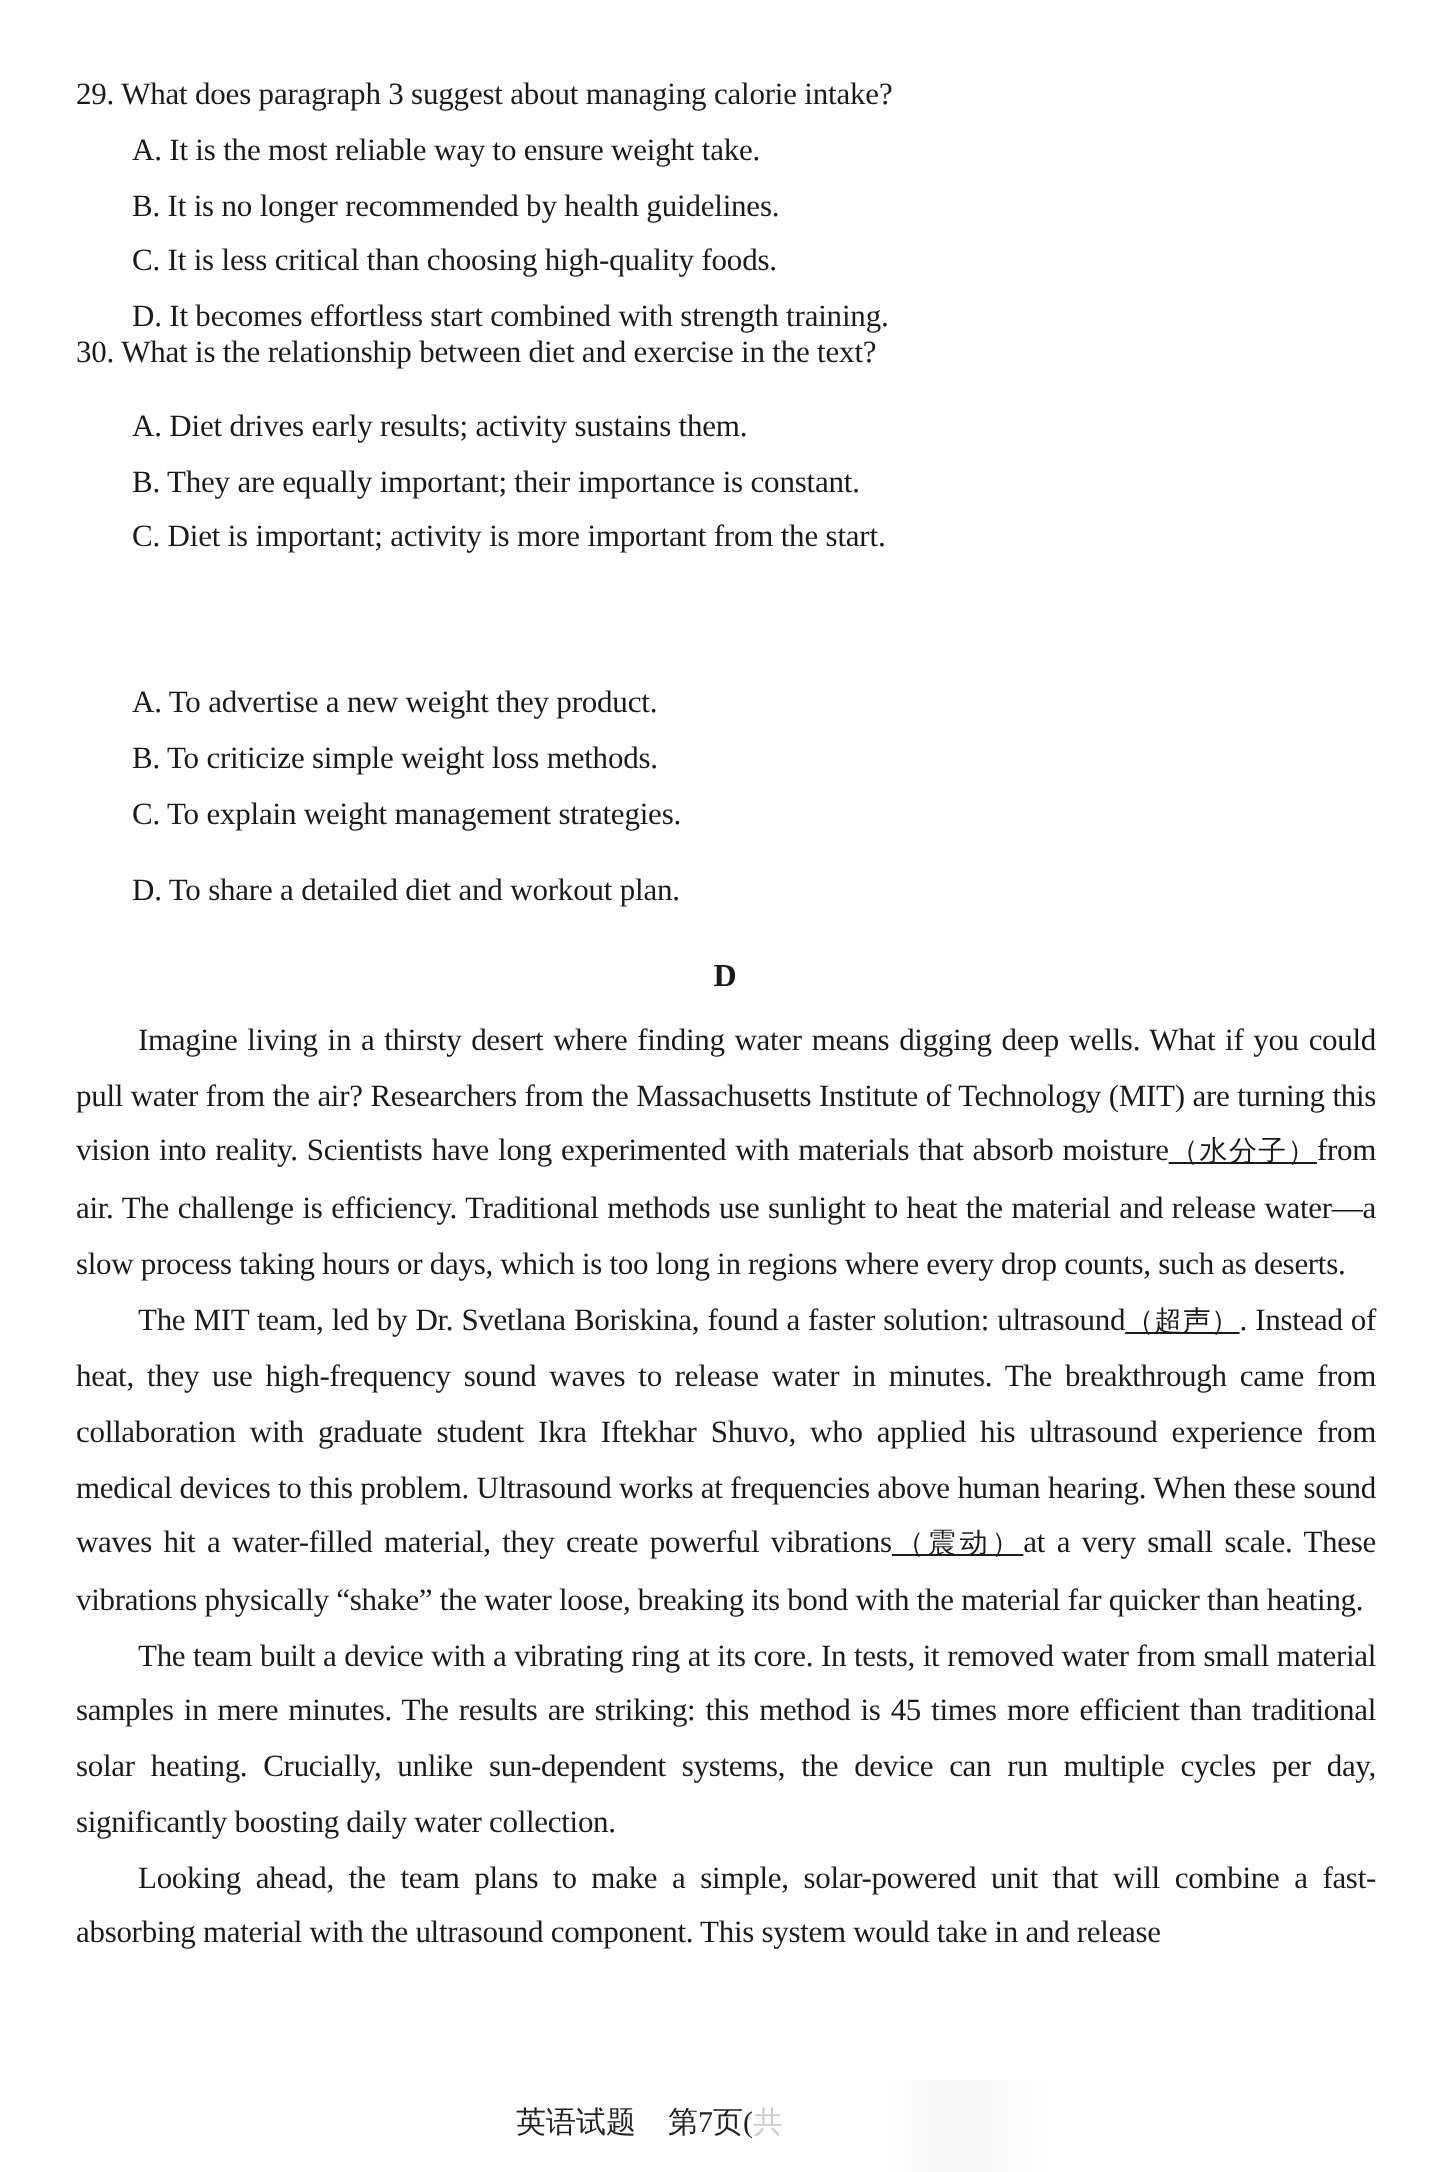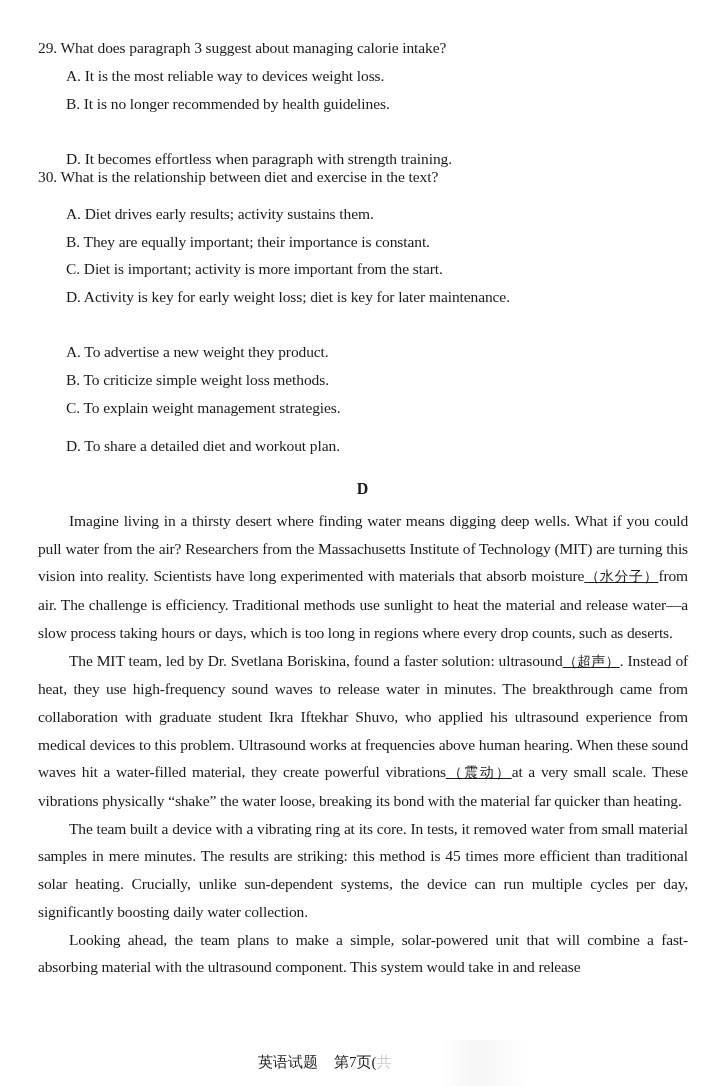--- a/index.html
+++ b/index.html
@@ -37,29 +37,29 @@
       position: absolute; left: 400px; top: 1040px; width: 130px; height: 46px;
       background: linear-gradient(90deg, rgba(255,255,255,0) 0%, #ffffff 30%, #f6f6f6 60%, #ffffff 100%);
     }
   </style>
 </head>
 <body>
 
 <div class="page">
 
   <div class="q-stem" style="top:38px">29. What does paragraph 3 suggest about managing calorie intake?</div>
-  <div class="q-opt" style="top:66px">A. It is the most reliable way to devices weight loss.</div>
+  <div class="q-opt" style="top:66px">A. It is the most reliable way to ensure weight take.</div>
   <div class="q-opt" style="top:94px">B. It is no longer recommended by health guidelines.</div>
-  <div class="q-opt" style="top:149px">D. It becomes effortless when paragraph with strength training.</div>
+  <div class="q-opt" style="top:121px">C. It is less critical than choosing high-quality foods.</div>
+  <div class="q-opt" style="top:149px">D. It becomes effortless start combined with strength training.</div>
 
   <div class="q-stem" style="top:167px">30. What is the relationship between diet and exercise in the text?</div>
   <div class="q-opt" style="top:204px">A. Diet drives early results; activity sustains them.</div>
   <div class="q-opt" style="top:232px">B. They are equally important; their importance is constant.</div>
   <div class="q-opt" style="top:259px">C. Diet is important; activity is more important from the start.</div>
-  <div class="q-opt" style="top:287px">D. Activity is key for early weight loss; diet is key for later maintenance.</div>
 
   <div class="q-opt" style="top:342px">A. To advertise a new weight they product.</div>
   <div class="q-opt" style="top:370px">B. To criticize simple weight loss methods.</div>
   <div class="q-opt" style="top:398px">C. To explain weight management strategies.</div>
   <div class="q-opt" style="top:436px">D. To share a detailed diet and workout plan.</div>
 
   <div class="section-title">D</div>
 
   <div class="passage">
     <p><span>Imagine living in a thirsty desert where finding water means digging deep wells. What if you could pull water from the air? Researchers from the Massachusetts Institute of Technology (MIT) are turning this vision into reality. Scientists have long experimented with materials that absorb moisture</span><span class="cjk">（水分子）</span><span>from air. The challenge is efficiency. Traditional methods use sunlight to heat the material and release water—a slow process taking hours or days, which is too long in regions where every drop counts, such as deserts.</span></p>

